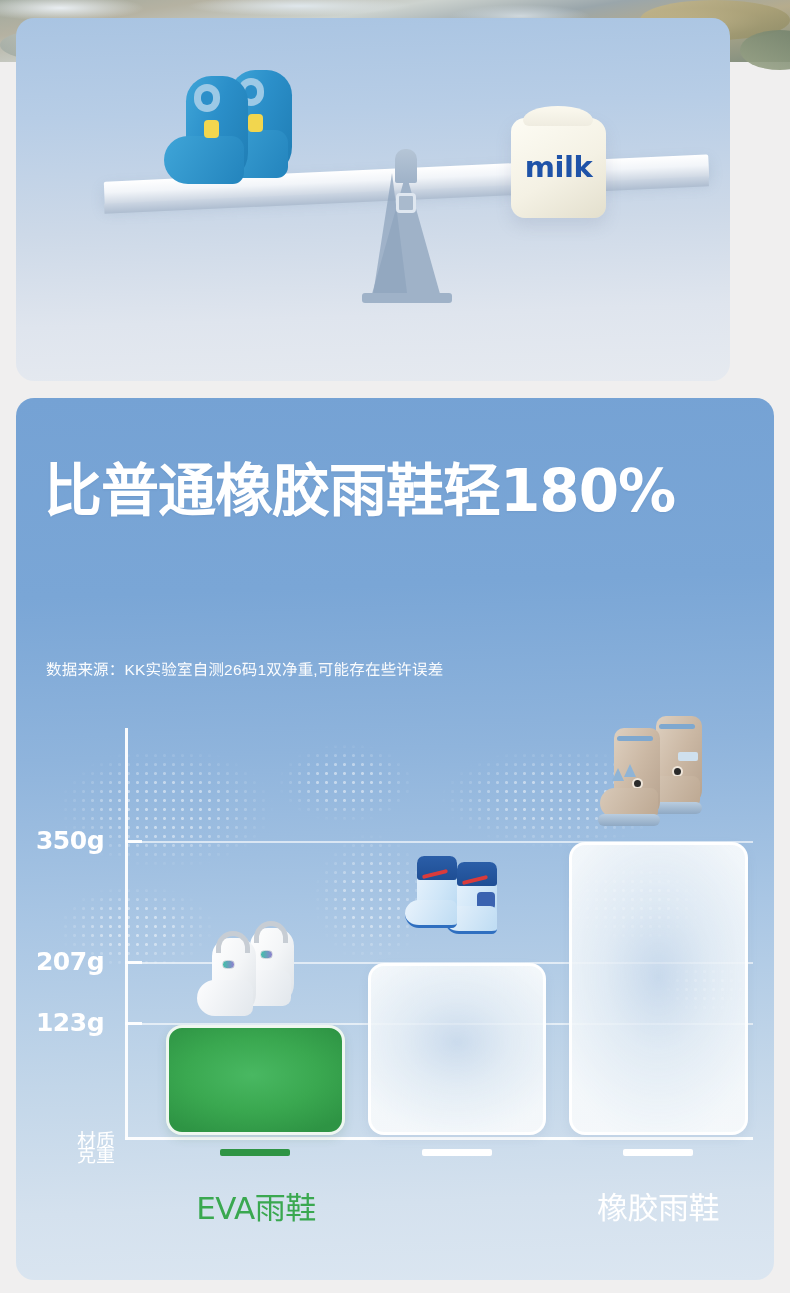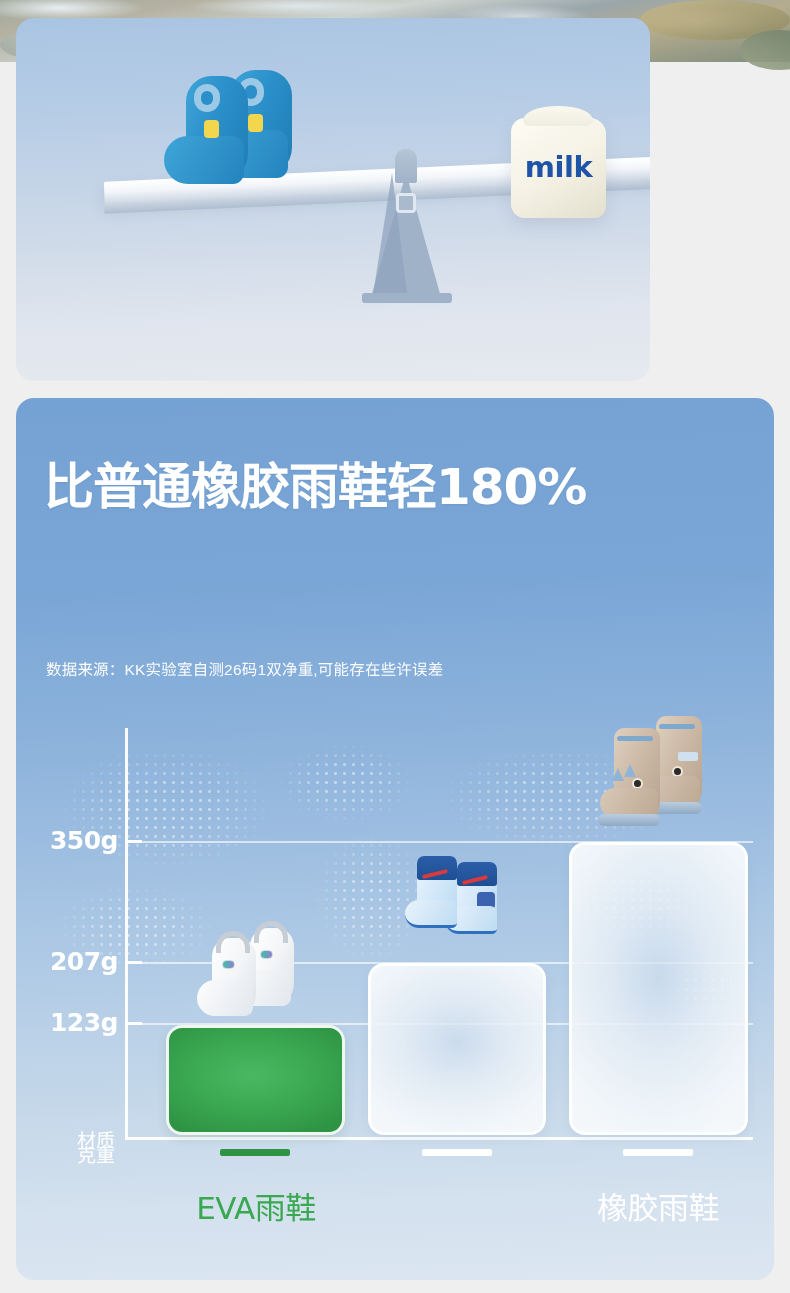--- a/index.html
+++ b/index.html
@@ -25,21 +25,21 @@
   }
   .photo-strip .rock{
     position:absolute; border-radius:50%;
   }
   .r1{ left:640px; top:0px; width:150px; height:40px; background:linear-gradient(160deg,#c9b98a,#8e8a63); opacity:.85;}
   .r2{ left:0px;   top:28px; width:120px; height:34px; background:linear-gradient(20deg,#9aa49c,#cfd5d0); opacity:.8;}
   .r3{ left:740px; top:30px; width:80px;  height:40px; background:linear-gradient(200deg,#6f7f6a,#9aa487); opacity:.9;}
 
   
   .card1{
-    position:absolute; left:16px; top:18px; width:634px; height:363px;
+    position:absolute; left:16px; top:18px; width:714px; height:363px;
     border-radius:18px; overflow:hidden;
     background:linear-gradient(178deg,#a9c4e2 0%, #b7cde6 26%, #cdd9e8 56%, #dfe5ee 80%, #e6eaf0 100%);
   }
   .seesaw-wrap{ position:absolute; inset:0; }
   .plank-body{
     position:absolute; left:88px; top:150px; width:605px; height:24px;
     background:linear-gradient(180deg,#ffffff 0%,#f2f5f9 45%,#c9d3e0 100%);
     transform:rotate(-2.6deg); transform-origin:50% 50%;
     border-radius:2px;
     box-shadow:0 6px 14px rgba(110,130,160,.22);
@@ -123,21 +123,21 @@
 
   
   .card2{
     position:absolute; left:16px; top:398px; width:758px; height:882px;
     border-radius:18px; overflow:hidden;
     background:linear-gradient(178deg,#75a2d4 0%, #7aa6d6 22%, #8fb4dc 40%, #a9c6e4 58%, #c2d6e9 76%, #d4e1ee 90%, #dbe6f1 100%);
   }
   .headline{
     position:absolute; left:28px; top:62px; width:700px;
     color:#ffffff; font-weight:700; line-height:1.10;
-    font-size:50px; letter-spacing:-1px;
+    font-size:58px; letter-spacing:-1px;
     font-family:"DejaVu Sans","Liberation Sans",sans-serif;
     text-shadow:0 1px 2px rgba(70,110,160,.18);
   }
   .headline .l2{ display:block; }
   .note2{
     position:absolute; left:30px; top:215px;
     color:#ffffff; font-size:15.5px; letter-spacing:.2px; white-space:nowrap;
     opacity:.97;
     margin-top:44px;
   }
@@ -180,21 +180,21 @@
   .gridline{
     position:absolute; left:109px; height:1.6px; width:628px;
     background:rgba(255,255,255,.62);
   }
   .tick{
     position:absolute; left:109px; width:17px; height:2.5px;
     background:rgba(255,255,255,.95);
   }
   .ylabel{
     position:absolute; right:auto; color:#ffffff; font-weight:700;
-    font-size:25px; letter-spacing:-.5px; text-align:right; width:96px; left:6px;
+    font-size:25px; letter-spacing:-.5px; text-align:center; width:96px; left:6px;
     font-family:"DejaVu Sans","Liberation Sans",sans-serif;
   }
   .axis-cap{
     position:absolute; left:50px; width:60px; text-align:center;
     color:#ffffff; font-size:19px; font-weight:400;
   }
 
   .bar{
     position:absolute; border-radius:16px;
     border:3px solid rgba(255,255,255,.92);

